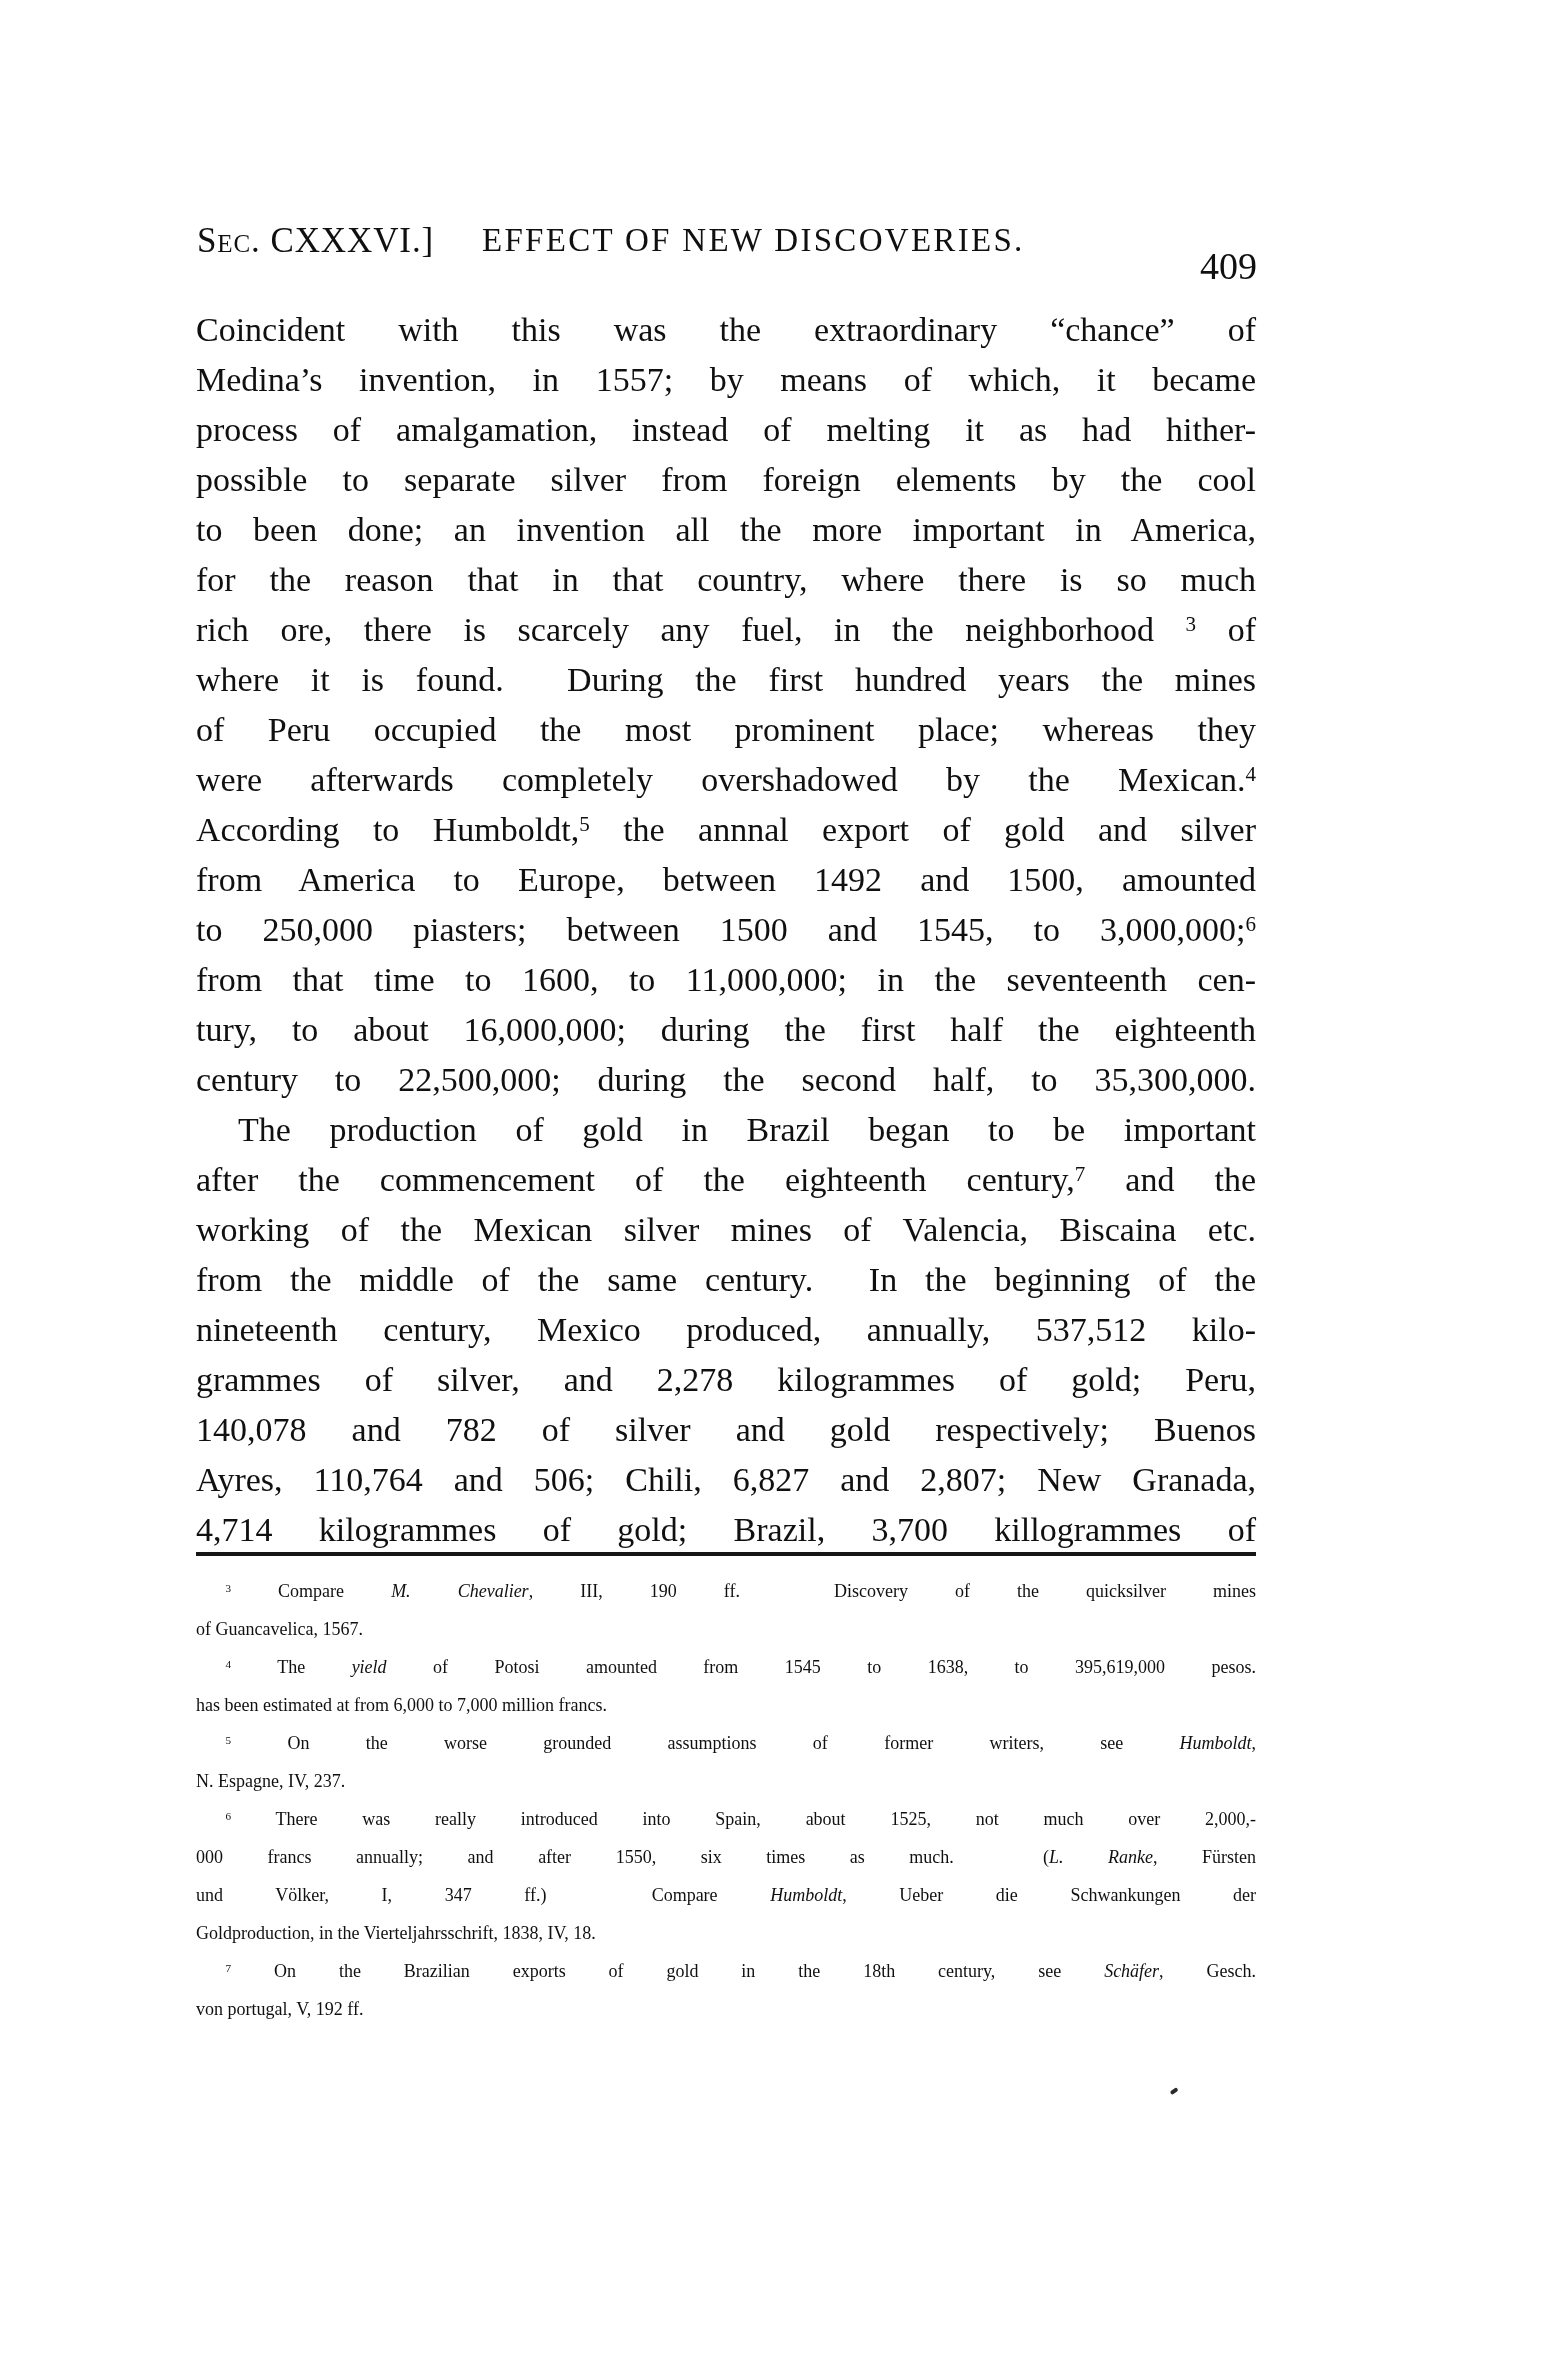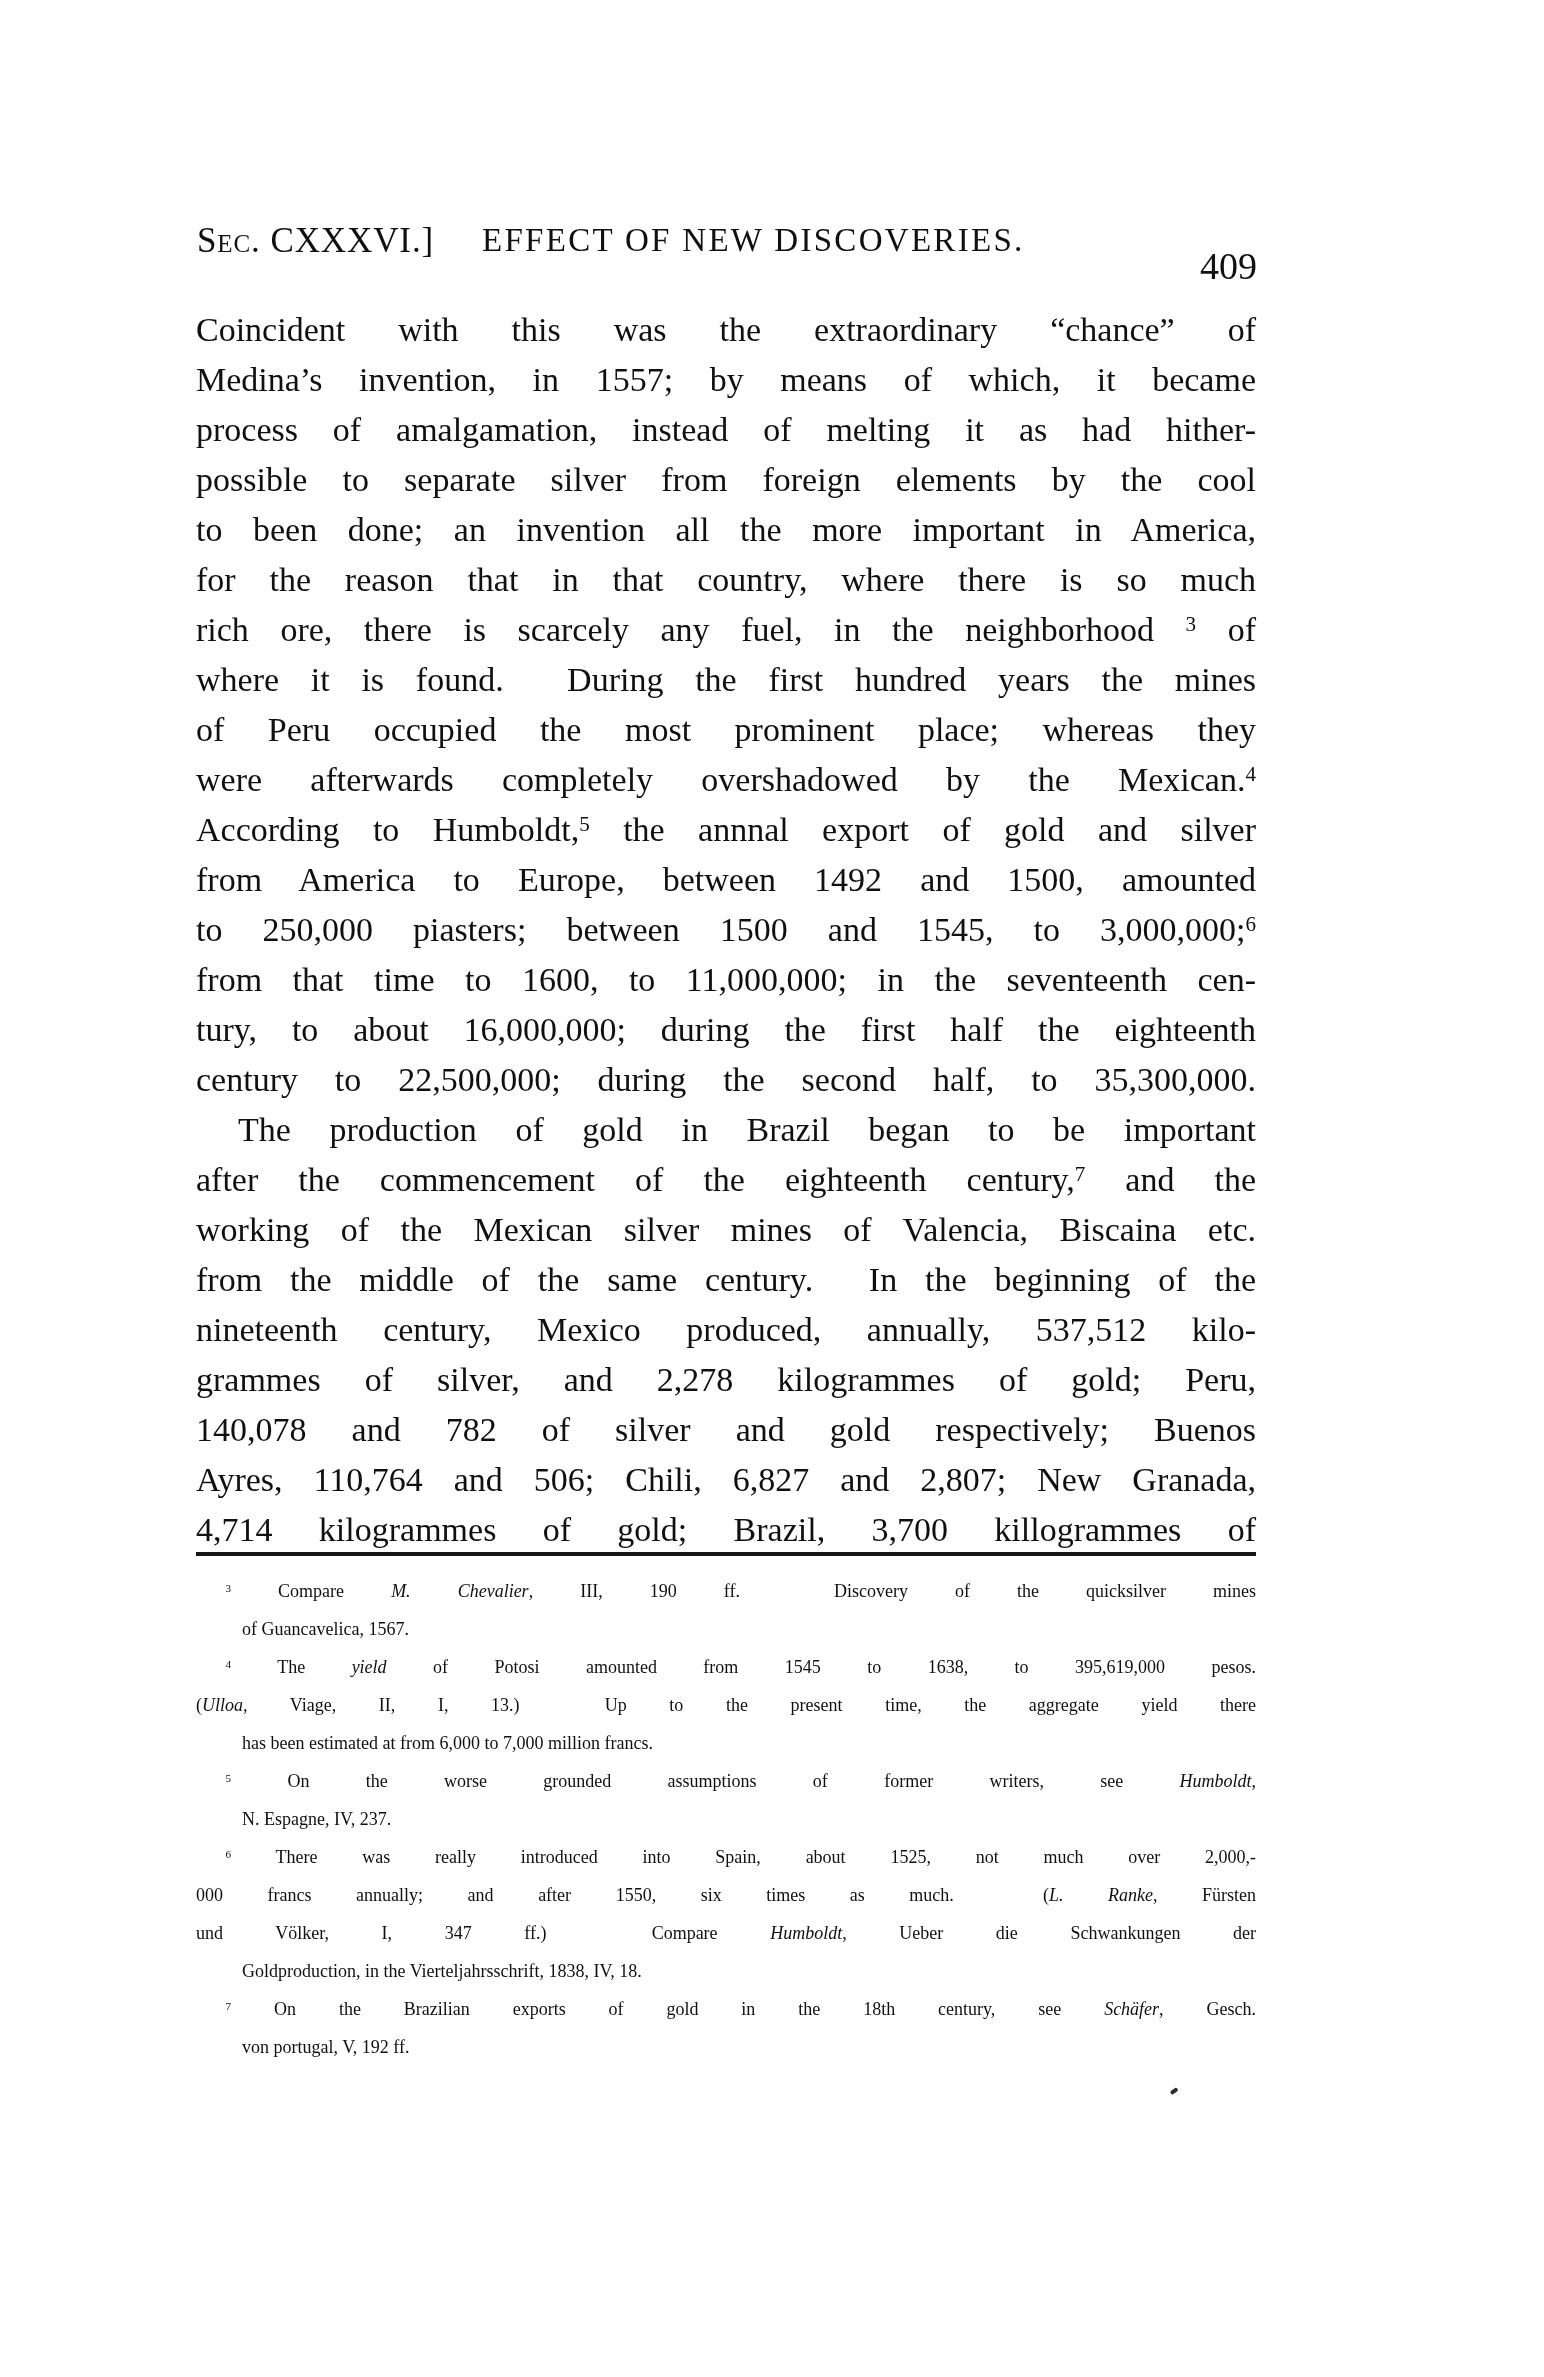--- a/index.html
+++ b/index.html
@@ -41,21 +41,21 @@
     position: absolute; top: 1552px; left: 196px;
     width: 1060px; height: 3.7px; background: #161616;
   }
 
   
   .footnotes {
     position: absolute; top: 1572px; left: 196px; width: 1060px;
     font-size: 18px; line-height: 38px;
   }
   .fl { text-align: justify; text-align-last: justify; }
-  .fl.short { text-align-last: left; margin-left: 46px; }
+  .fl.short { text-align-last: left; }
   .fn-first { text-indent: 29.5px; }
 
   sup { font-size: 0.62em; vertical-align: 0.48em; line-height: 0; }
   i { font-style: italic; }
 
   
   .speck {
     position: absolute; left: 1170px; top: 2089px;
     width: 8.3px; height: 3.7px; background: #2a2a2a;
     border-radius: 1.8px; transform: rotate(-35deg);
@@ -104,21 +104,20 @@
 
   <div class="rule"></div>
 
   <div class="footnotes">
     <div class="footnote">
       <div class="fl fn-first"><sup>3</sup> Compare <i>M. Chevalier</i>, III, 190 ff.&nbsp; Discovery of the quicksilver mines</div>
       <div class="fl short">of Guancavelica, 1567.</div>
     </div>
     <div class="footnote">
       <div class="fl fn-first"><sup>4</sup> The <i>yield</i> of Potosi amounted from 1545 to 1638, to 395,619,000 pesos.</div>
-      <div class="fl">(<i>Ulloa</i>, Viage, II, I, 13.)&nbsp; Up to the present time, the aggregate yield there</div>
       <div class="fl short">has been estimated at from 6,000 to 7,000 million francs.</div>
     </div>
     <div class="footnote">
       <div class="fl fn-first"><sup>5</sup> On the worse grounded assumptions of former writers, see <i>Humboldt</i>,</div>
       <div class="fl short">N. Espagne, IV, 237.</div>
     </div>
     <div class="footnote">
       <div class="fl fn-first"><sup>6</sup> There was really introduced into Spain, about 1525, not much over 2,000,-</div>
       <div class="fl">000 francs annually; and after 1550, six times as much.&nbsp; (<i>L. Ranke</i>, Fürsten</div>
       <div class="fl">und Völker, I, 347 ff.)&nbsp; Compare <i>Humboldt</i>, Ueber die Schwankungen der</div>

